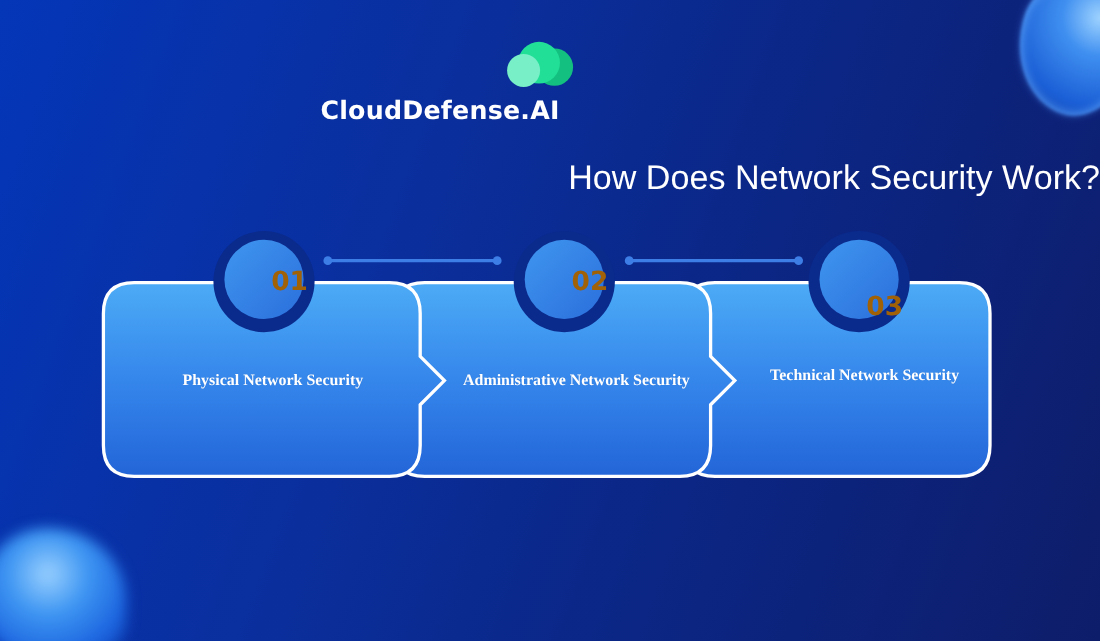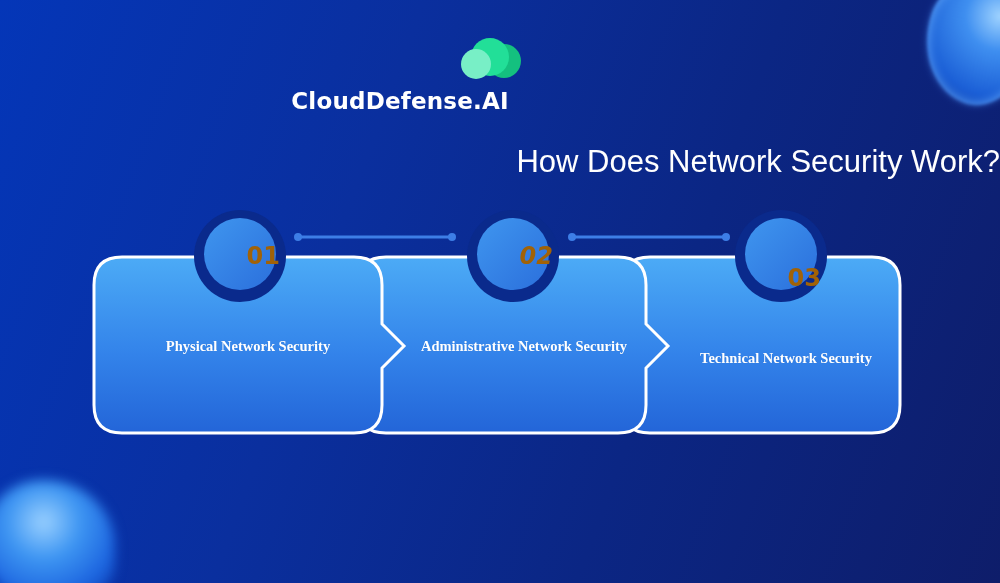--- a/index.html
+++ b/index.html
@@ -95,18 +95,18 @@
     <circle cx="513" cy="256" r="46" fill="#0a2a8c"></circle>
     <circle cx="513" cy="254" r="36" fill="url(#badgeGrad)"></circle>
   </g>
   <g>
     <circle cx="781" cy="256" r="46" fill="#0a2a8c"></circle>
     <circle cx="781" cy="254" r="36" fill="url(#badgeGrad)"></circle>
   </g>
 </svg>
 
 <div class="num" style="left:200px; top:242px;">01</div>
-<div class="num" style="left:473px; top:242px;font-style:italic;">02</div>
+<div class="num" style="left:473px; top:242px;">02</div>
 <div class="num" style="left:741px; top:242px;margin-top:22px;">03</div>
 
 <div class="step-label" style="left:120px; top:337px; width:256px;">Physical Network Security</div>
 <div class="step-label" style="left:415px; top:337px; width:218px;">Administrative Network Security</div>
-<div class="step-label" style="left:668px; top:349px; width:236px;">Technical Network Security</div>
+<div class="step-label" style="left:668px; top:332px; width:236px;">Technical Network Security</div>
 
 </body></html>

